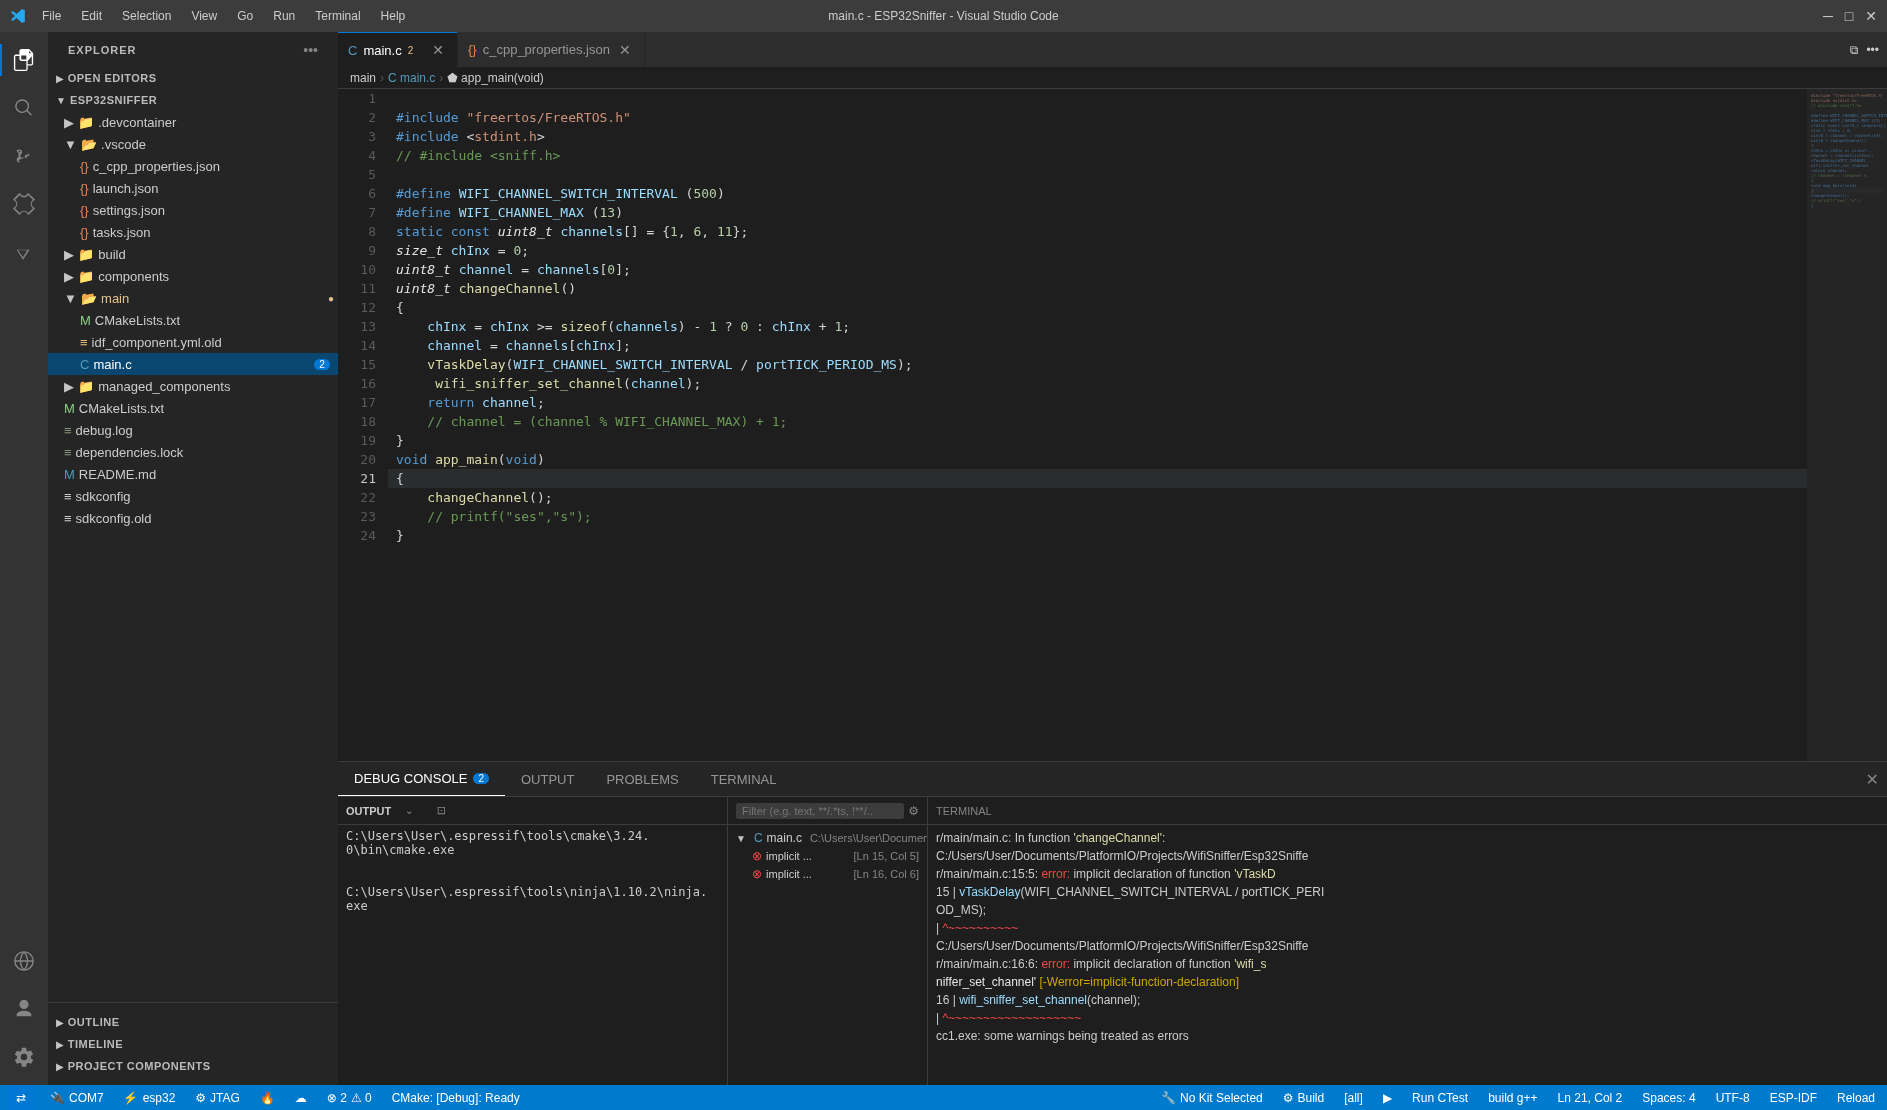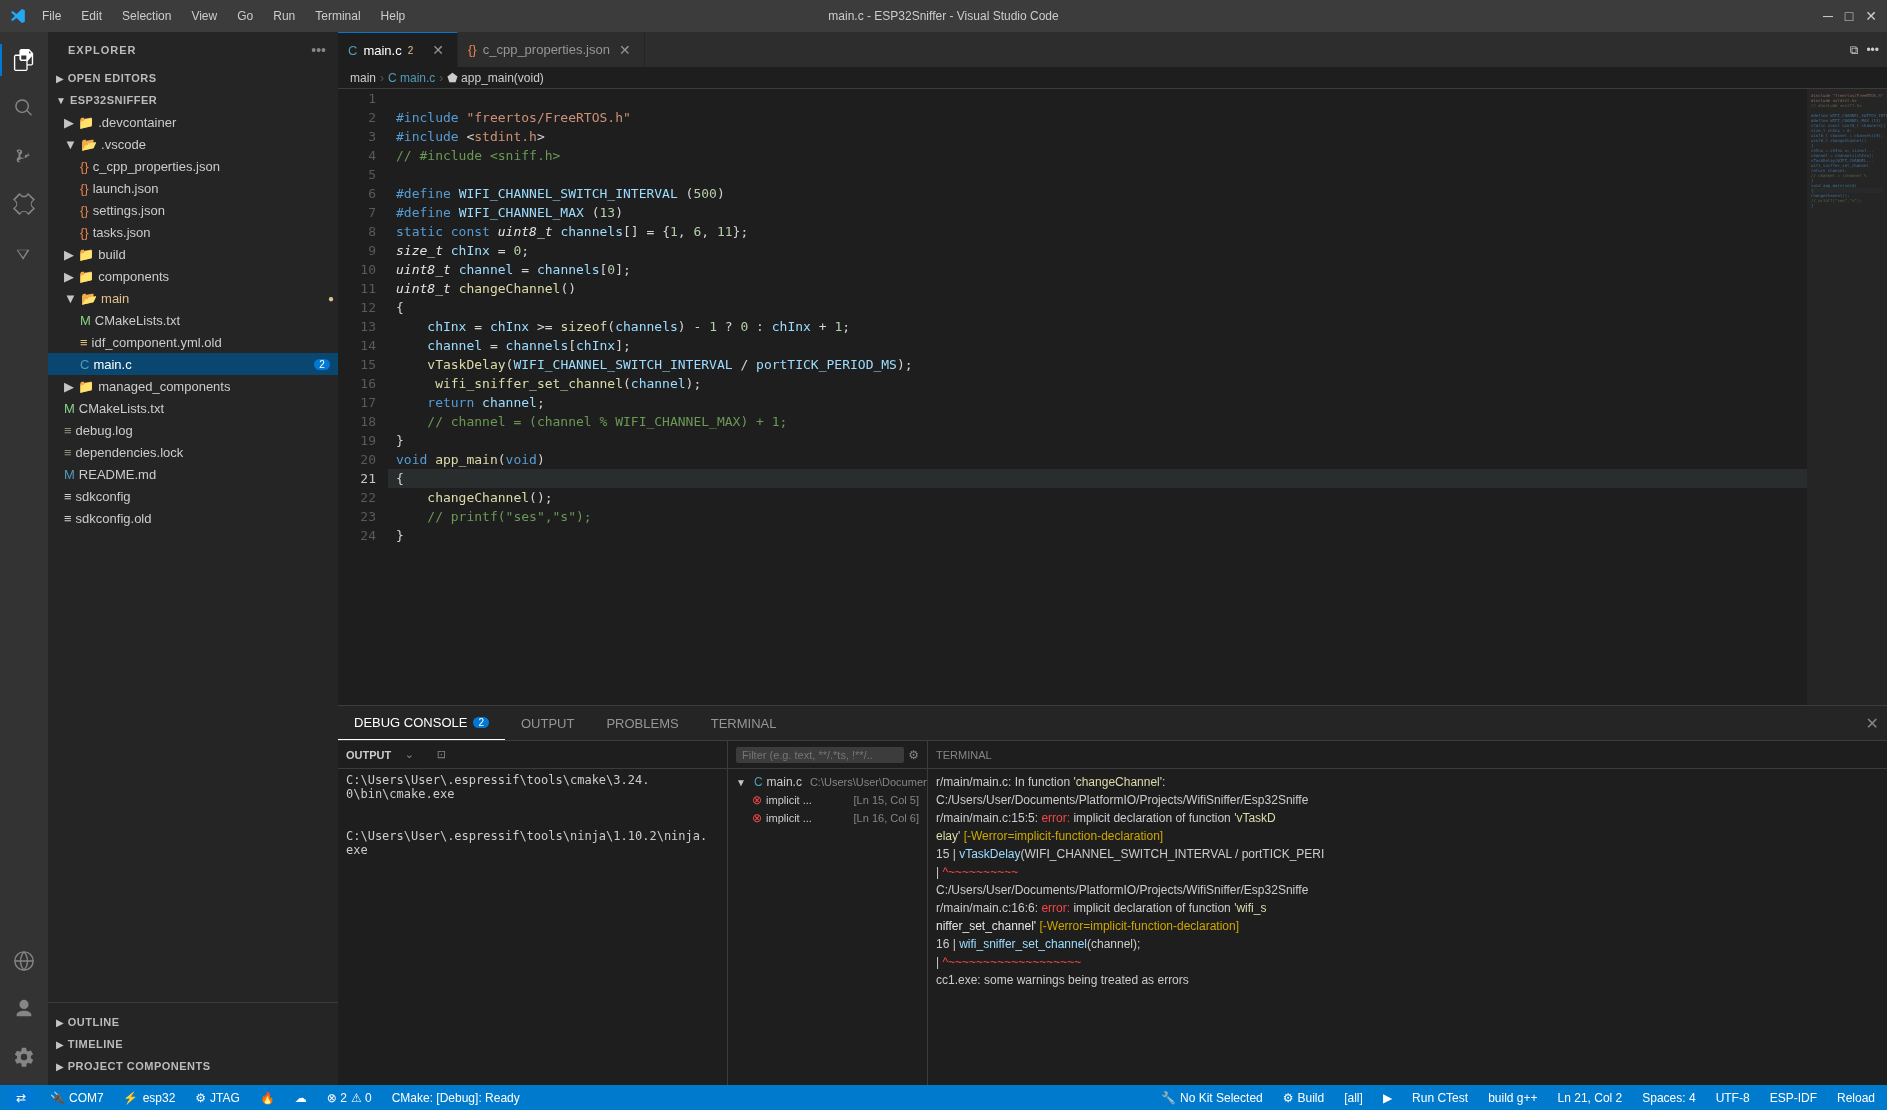--- a/index.html
+++ b/index.html
@@ -20,21 +20,21 @@
     
     .activity-bar { width: 48px; background: #333333; display: flex; flex-direction: column; align-items: center; padding: 4px 0; flex-shrink: 0; }
     .activity-icon { width: 48px; height: 48px; display: flex; align-items: center; justify-content: center; cursor: pointer; color: #858585; font-size: 20px; position: relative; }
     .activity-icon.active { color: #ffffff; }
     .activity-icon.active::before { content: ''; position: absolute; left: 0; top: 8px; bottom: 8px; width: 2px; background: #0078d4; }
     .activity-spacer { flex: 1; }
     .activity-bottom { display: flex; flex-direction: column; align-items: center; }
 
     
     .sidebar { width: 290px; background: #252526; display: flex; flex-direction: column; flex-shrink: 0; overflow: hidden; }
-    .sidebar-header { display: flex; align-items: center; justify-content: space-between; padding: 8px 12px; height: 35px; margin-left: 8px; }
+    .sidebar-header { display: flex; align-items: center; justify-content: space-between; padding: 8px 20px; height: 35px; }
     .sidebar-title { font-size: 11px; font-weight: 700; color: #bbbbbb; letter-spacing: 1px; text-transform: uppercase; }
     .sidebar-actions { display: flex; gap: 4px; }
     .sidebar-actions span { cursor: pointer; color: #858585; font-size: 14px; }
 
     .sidebar-content { flex: 1; overflow-y: auto; overflow-x: hidden; }
     .sidebar-content::-webkit-scrollbar { width: 4px; }
     .sidebar-content::-webkit-scrollbar-thumb { background: #555; }
     .tree-section-header { display: flex; align-items: center; padding: 4px 8px; cursor: pointer; height: 22px; }
     .tree-arrow { font-size: 10px; margin-right: 4px; color: #c5c5c5; }
     .tree-section-label { font-size: 11px; font-weight: 700; color: #bbbbbb; letter-spacing: 0.5px; text-transform: uppercase; }
@@ -92,21 +92,21 @@
     .type { color: #e5e5e5; font-style: italic; }
     .macro { color: #9cdcfe; }
     .op { color: #d4d4d4; }
     .punc { color: #d4d4d4; }
 
     
     .minimap { width: 80px; background: #1e1e1e; flex-shrink: 0; overflow: hidden; position: relative; }
     .minimap-canvas { width: 100%; height: 100%; background: #252526; }
 
     
-    .panel-area { height: 380px; background: #1e1e1e; border-top: 1px solid #3c3c3c; display: flex; flex-direction: column; flex-shrink: 0; }
+    .panel-area { height: 324px; background: #1e1e1e; border-top: 1px solid #3c3c3c; display: flex; flex-direction: column; flex-shrink: 0; }
     .panel-tabs { height: 35px; background: #252526; display: flex; align-items: stretch; border-bottom: 1px solid #3c3c3c; }
     .panel-tab { padding: 0 16px; display: flex; align-items: center; cursor: pointer; font-size: 13px; color: #969696; gap: 6px; }
     .panel-tab.active { color: #ffffff; border-bottom: 1px solid #ffffff; }
     .panel-tab-badge { background: #0078d4; color: white; font-size: 10px; border-radius: 8px; padding: 0 5px; }
     .panel-close { margin-left: auto; display: flex; align-items: center; padding-right: 8px; }
     .panel-close span { cursor: pointer; color: #858585; font-size: 16px; }
 
     .panel-content { flex: 1; display: flex; overflow: hidden; }
 
     
@@ -535,22 +535,22 @@
         </div>
 
         <div class="terminal-panel">
           <div class="terminal-header">
             <span>TERMINAL</span>
           </div>
           <div class="terminal-content">
             <div>r/main/main.c: In function <span style="color:#dcdcaa">'changeChannel'</span>:</div>
             <div>C:/Users/User/Documents/PlatformIO/Projects/WifiSniffer/Esp32Sniffe</div>
             <div>r/main/main.c:15:5: <span class="terminal-error">error:</span> implicit declaration of function <span style="color:#dcdcaa">'vTaskD</span></div>
-            <div><span style="color:#dcdcaa">elay'</span> <span style="color:#cca700">[-Werror=implicit-function-declaration]</span></div>
             <div>   15 |      <span style="color:#9cdcfe">vTaskDelay</span>(WIFI_CHANNEL_SWITCH_INTERVAL / portTICK_PERI</div>
+            <div>OD_MS);</div>
             <div>      |      <span style="color:#f44747">^~~~~~~~~~~</span></div>
             <div>C:/Users/User/Documents/PlatformIO/Projects/WifiSniffer/Esp32Sniffe</div>
             <div>r/main/main.c:16:6: <span class="terminal-error">error:</span> implicit declaration of function <span style="color:#dcdcaa">'wifi_s</span></div>
             <div><span style="color:#e5e5e5">niffer_set_channel'</span> <span style="color:#cca700">[-Werror=implicit-function-declaration]</span></div>
             <div>   16 |      <span style="color:#9cdcfe">wifi_sniffer_set_channel</span>(channel);</div>
             <div>      |      <span style="color:#f44747">^~~~~~~~~~~~~~~~~~~~</span></div>
             <div>cc1.exe: some warnings being treated as errors</div>
 
           </div>
         </div>

